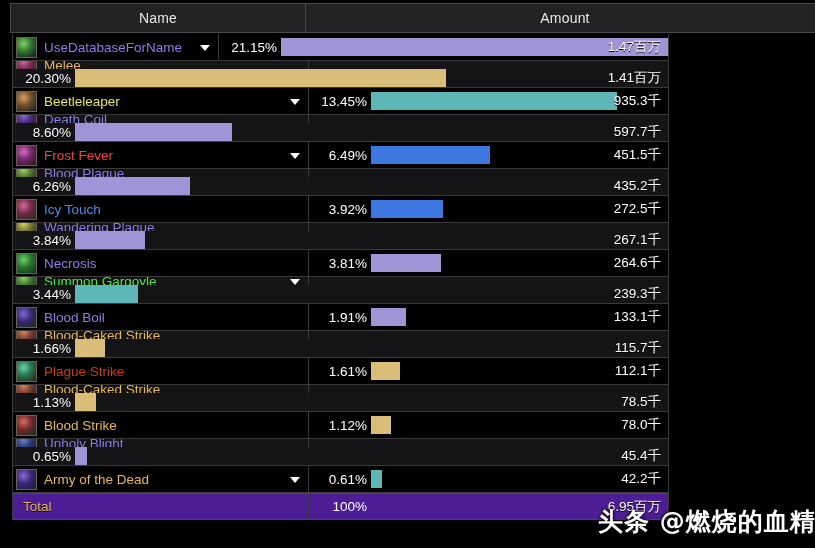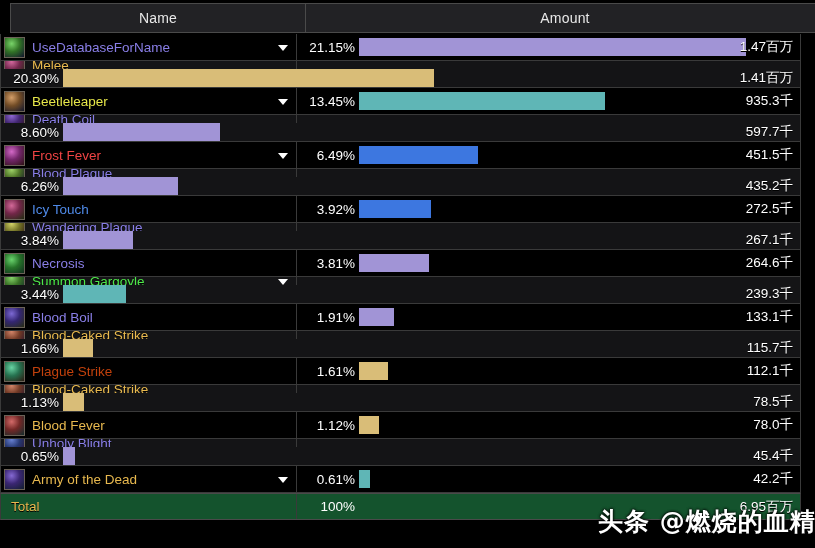--- a/index.html
+++ b/index.html
@@ -29,22 +29,22 @@
     display: flex; align-items: center; justify-content: center;
     color: #e8e8e8;
     font-size: 14px;
     letter-spacing: .2px;
   }
   .th-name { width: 296px; border-right: 1px solid #4a4a4a; border-left:1px solid #4a4a4a; }
   .th-amount { flex: 1; border-right: 1px solid #4a4a4a; }
 
   
   .tbody {
-    position: absolute; left: 0; top: 34px;
-    width: 801px;
+    position: absolute; left: 12px; top: 34px;
+    width: 657px;
   }
   .row {
     display: flex;
     height: 27px;
     border-bottom: 1px solid #3a3a3a;
     border-left: 1px solid #3a3a3a;
     border-right: 1px solid #3a3a3a;
   }
   .row.odd  { background: #000000; }
   .row.even { background: #141416; flex-direction: column; }
@@ -114,21 +114,21 @@
     font-size: 13.5px;
     color: #ffffff;
     white-space: nowrap;
     text-shadow: 0 1px 0 #000;
   }
 
   
   .trow {
     display: flex;
     height: 27px;
-    background: #14532d;
+    background: #4c1d95;
     border-top: 1px solid #4a4a4a;
     border-bottom: 1px solid #4a4a4a;
     border-left: 1px solid #3a3a3a;
     border-right: 1px solid #3a3a3a;
   }
   .trow .c-name { padding-left: 10px; }
   .t-label { font-size: 13.5px; color: #e8b94f; text-shadow: 0 1px 0 #000; }
   .t-pct { width: 62px; text-align: right; padding-right: 4px; font-size: 13.5px; color: #fff; }
 
   
@@ -342,21 +342,21 @@
           <div class="pct">1.13%</div>
           <div class="barwrap">
             <div class="bar" style="background: rgb(217, 189, 120); width: 21px;"></div>
             <div class="amt">78.5千</div>
           </div>
         </div>
       </div>
       <div class="row odd">
         <div class="c-name">
           <div class="icon" style="background:radial-gradient(circle at 35% 30%, hsl(1,55%,62%) 0%, hsl(1,50%,30%) 45%, hsl(180,45%,12%) 100%)"></div>
-          <span class="nm" style="color: rgb(232, 185, 79);">Blood Fever</span>
+          <span class="nm" style="color: rgb(232, 185, 79);">Blood Strike</span>
         </div>
         <div class="c-amount">
           <div class="pct">1.12%</div>
           <div class="barwrap">
             <div class="bar" style="background: rgb(217, 189, 120); width: 20px;"></div>
             <div class="amt">78.0千</div>
           </div>
         </div>
       </div>
       <div class="row even">

